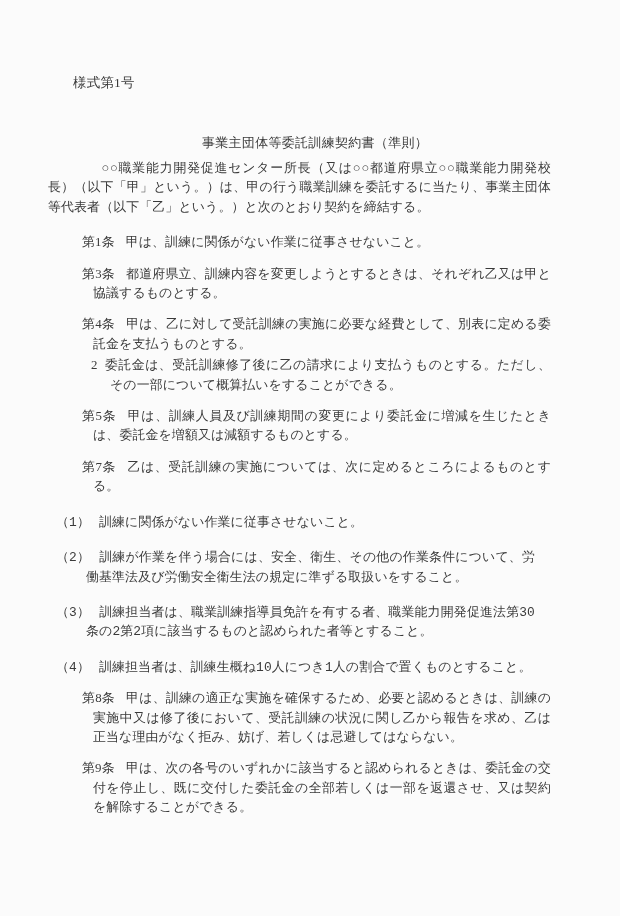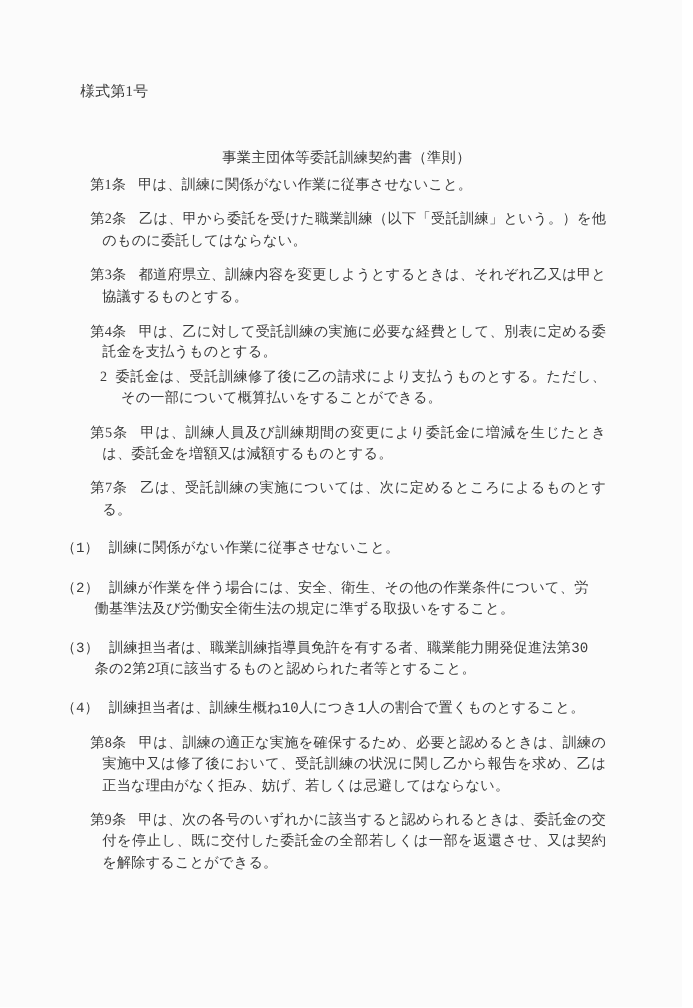--- a/index.html
+++ b/index.html
@@ -125,24 +125,24 @@
 
 <div class="page">
   <div class="doc">
 
     <div class="form-no">様式第1号</div>
 
     <div class="doc-title">事業主団体等委託訓練契約書（準則）</div>
 
     <div class="body-block">
 
+      <p class="para preamble">　　○○職業能力開発促進センター所長（又は○○都道府県立○○職業能力開発校長）（以下「甲」という。）は、甲の行う職業訓練を委託するに当たり、事業主団体等代表者（以下「乙」という。）と次のとおり契約を締結する。</p>
 
       <p class="para article"><span class="art-label">第1条</span><span class="art-gap"></span><span>甲は、訓練に関係がない作業に従事させないこと。</span></p>
 
-      <p class="para article"><span class="art-label">第2条</span><span class="art-gap"></span><span>乙は、甲から委託を受けた職業訓練（以下「受託訓練」という。）を他のものに委託してはならない。</span></p>
 
       <p class="para article"><span class="art-label">第3条</span><span class="art-gap"></span><span>都道府県立、訓練内容を変更しようとするときは、それぞれ乙又は甲と協議するものとする。</span></p>
 
       <p class="para article tight"><span class="art-label">第4条</span><span class="art-gap"></span><span>甲は、乙に対して受託訓練の実施に必要な経費として、別表に定める委託金を支払うものとする。</span></p>
 
       <p class="para clause-num"><span class="art-label">2</span><span class="clause-gap"></span><span>委託金は、受託訓練修了後に乙の請求により支払うものとする。ただし、その一部について概算払いをすることができる。</span></p>
 
       <p class="para article"><span class="art-label">第5条</span><span class="art-gap"></span><span>甲は、訓練人員及び訓練期間の変更により委託金に増減を生じたときは、委託金を増額又は減額するものとする。</span></p>
 
 

